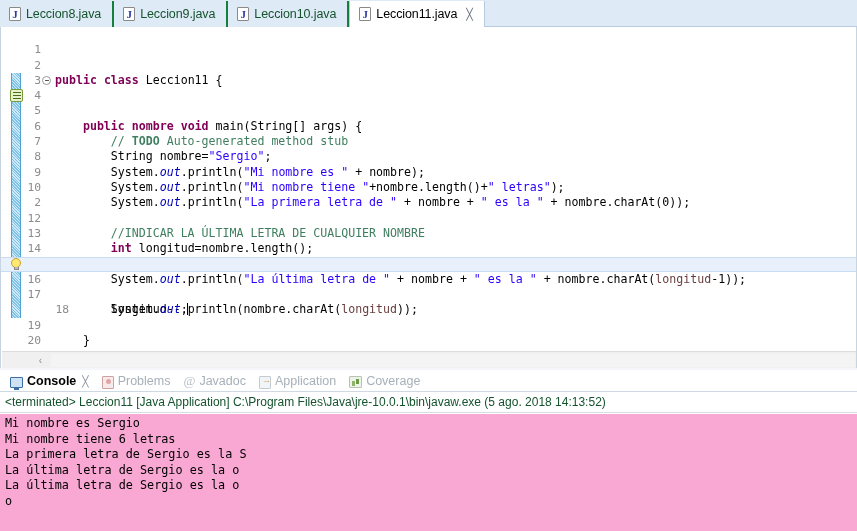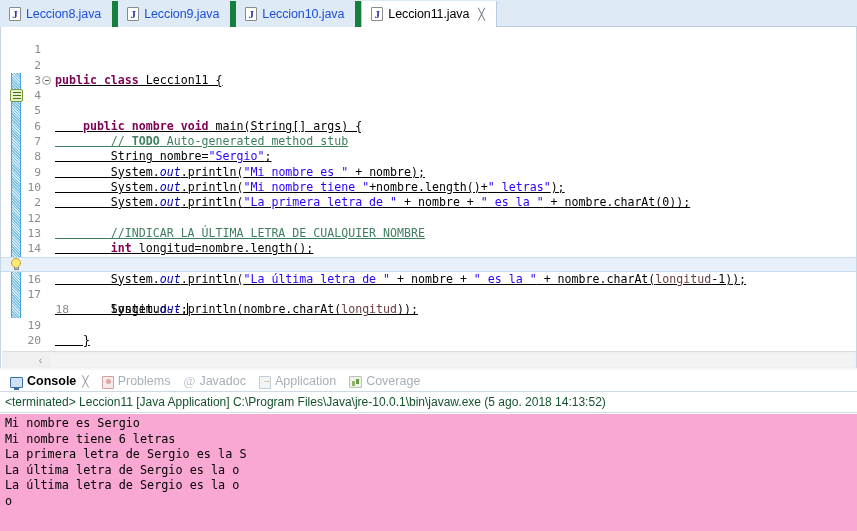--- a/index.html
+++ b/index.html
@@ -28,24 +28,24 @@
     position:absolute; left:0; top:0; width:857px; height:26px;
     background:#dfeaf7;
   }
   .tab {
     position: relative;
     height: 26px;
     display: flex; align-items: center;
     gap: 5px;
     padding: 0 11px 0 9px;
     font-size: 12.5px;
-    color: #1d4ed8;
+    color: #14532d;
     background: #dfeaf7;
     white-space: nowrap;
-    border-right: 6px solid #15803d;
+    border-right: 2px solid #15803d;
   }
   .tab.active {
     background: #ffffff;
     border-right: 1px solid #b8cbe0;
     border-left: 1px solid #b8cbe0;
     color: #000;
   }
   .tab .label { letter-spacing: -0.1px; }
   .tab-close {
     font-size: 11px; color: #6a7480;
@@ -130,21 +130,20 @@
     position: absolute;
     left: 0; width: 40px;
     text-align: right;
     color: #8c8c8c;
     font-family: "DejaVu Sans Mono", "Liberation Mono", monospace;
     font-size: 11.3px;
   }
   .ltext {
     position: absolute;
     left: 54px;
-    text-decoration: underline;
   }
 
   
   .kw   { color: #7f0055; font-weight: bold; }
   .str  { color: #2a00ff; }
   .cmt  { color: #3f7f5f; }
   .cmt b{ color:#3f7f5f; font-weight:bold; }
   .fld  { color: #0000c0; font-style: italic; }
   .loc  { color: #6a3e3e; }
   .pln  { color: #000000; }

